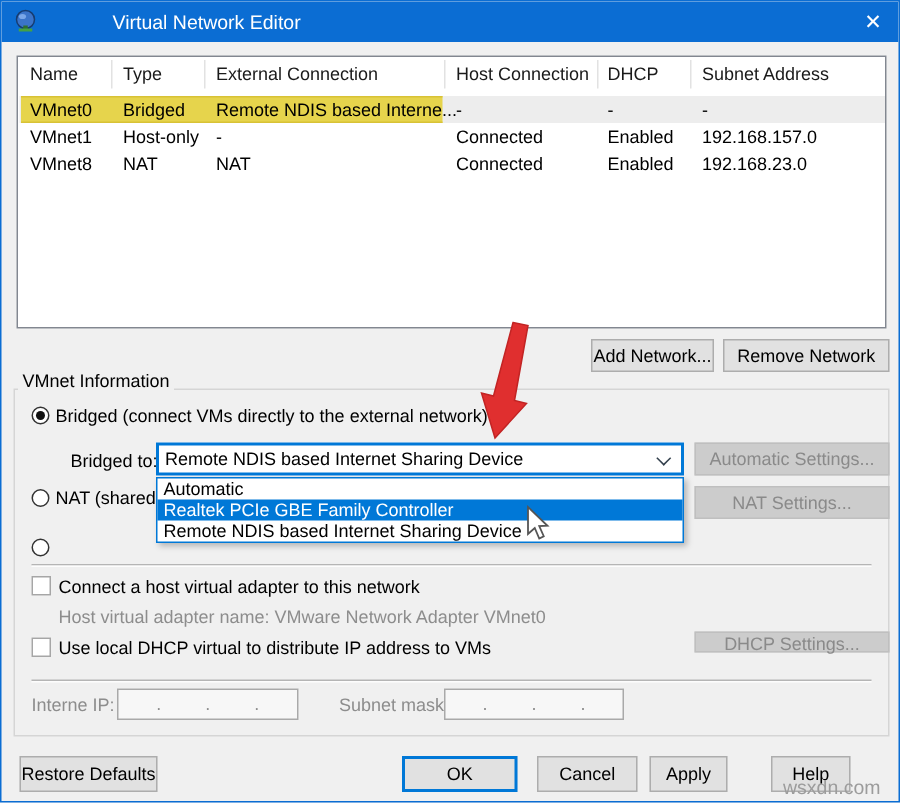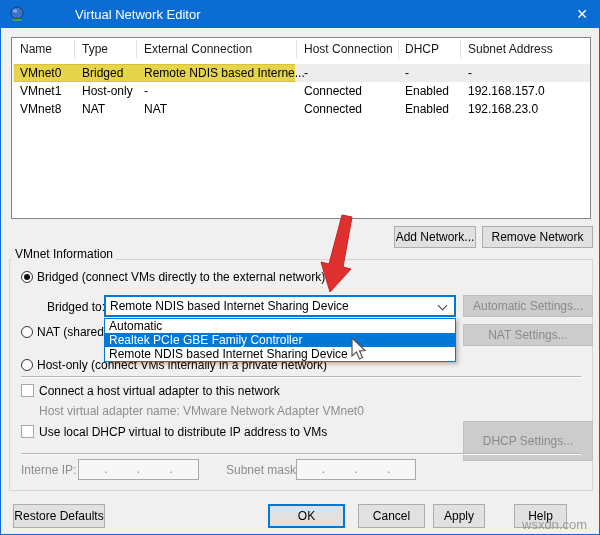--- a/index.html
+++ b/index.html
@@ -146,31 +146,30 @@
     <span class="combobox-text">Remote NDIS based Internet Sharing Device</span>
     <span class="chevron"></span>
   </div>
   <button class="btn btn-disabled" style="left:462px; top:294px; width:130px">Automatic Settings...</button>
 
   <span class="radio" style="left:20px; top:325px"></span>
   <span class="lbl" style="left:36px; top:324px">NAT (shared</span>
   <button class="btn btn-disabled" style="left:462px; top:323px; width:130px">NAT Settings...</button>
 
   <span class="radio" style="left:20px; top:358px"></span>
-  <span class="lbl" style="left:36px; top:357px">Host-only (connect VMs internally in a private network)</span>
 
   <div class="hsep" style="top:375px"></div>
 
   <span class="checkbox" style="left:20px; top:383px"></span>
   <span class="lbl" style="left:38px; top:383px">Connect a host virtual adapter to this network</span>
   <span class="lbl lbl-gray" style="left:38px; top:403px">Host virtual adapter name: VMware Network Adapter VMnet0</span>
 
   <span class="checkbox" style="left:20px; top:424px"></span>
   <span class="lbl" style="left:38px; top:424px">Use local DHCP virtual to distribute IP address to VMs</span>
-  <button class="btn btn-disabled" style="left:462px; top:420px; width:130px; height:40px">DHCP Settings...</button>
+  <button class="btn btn-disabled" style="left:462px; top:420px; width:130px; height:14px">DHCP Settings...</button>
 
   <div class="hsep" style="top:452px"></div>
 
   <span class="lbl lbl-gray" style="left:20px; top:462px">Interne IP:</span>
   <div class="ipbox" style="left:77px; width:121px">. . .</div>
   <span class="lbl lbl-gray" style="left:225px; top:462px">Subnet mask:</span>
   <div class="ipbox" style="left:295px; width:120px">. . .</div>
 
   <button class="btn footer-btn btn-default" style="left:267px; width:77px">OK</button>
   <button class="btn footer-btn" style="left:12px; width:92px">Restore Defaults</button>

